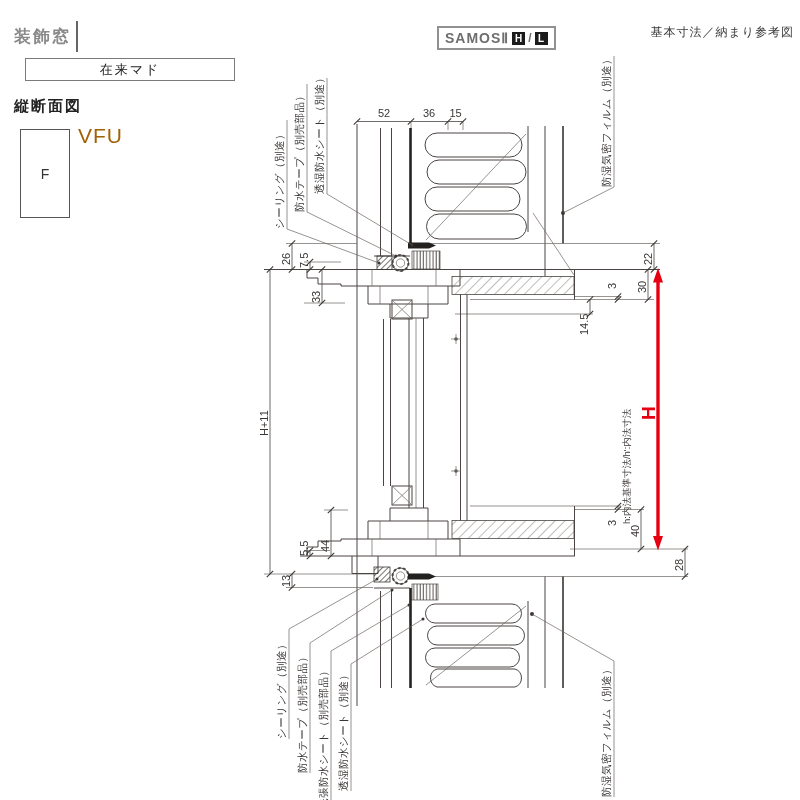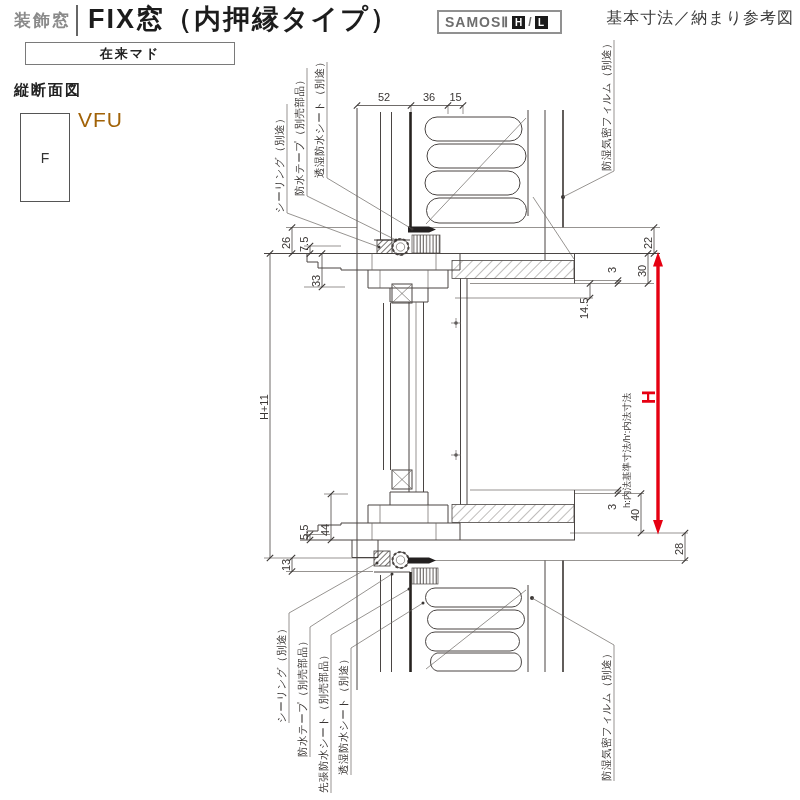--- a/index.html
+++ b/index.html
@@ -1,28 +1,28 @@
 <!DOCTYPE html>
 <html><head>
 <meta charset="utf-8">
 <style>
   * { margin:0; padding:0; box-sizing:border-box; }
   body { width:800px; height:800px; background:#fff; font-family:"Liberation Sans", sans-serif; position:relative; overflow:hidden; }
-  .page { position:absolute; inset:0; background:#fff; }
+  .page { position:absolute; inset:0; background:#fff;margin-top:16px; }
 
   
   .category { position:absolute; left:14px; top:9px; font-size:17px; color:#8a8a8a; font-weight:bold; letter-spacing:2px; }
   .vbar { position:absolute; left:76px; top:5px; width:2px; height:31px; background:#666; }
   .title { position:absolute; left:88px; top:1px; font-size:27px; color:#1c1c1c; font-weight:bold; letter-spacing:2px; }
-  .badge { position:absolute; left:437px; top:10px; border:2px solid #919191; padding:1px 12px 1px 6px; display:flex; align-items:center; gap:3px; height:24px; background:#fff; }
+  .badge { position:absolute; left:437px; top:10px; border:2px solid #919191; padding:1px 6px 1px 6px; display:flex; align-items:center; gap:3px; height:24px; background:#fff; }
   .badge .series { font-size:14px; color:#6e6e6e; font-weight:bold; letter-spacing:1px; }
   .badge .sq { width:13px; height:13px; background:#1b1b1b; color:#fff; font-size:10px; font-weight:bold; display:flex; align-items:center; justify-content:center; }
   .badge .sep { font-size:12px; color:#6e6e6e; font-weight:bold; }
-  .refnote { position:absolute; right:6px; top:8px; font-size:16px; color:#3a3a3a; letter-spacing:1px; }
-  .zairai { position:absolute; left:25px; top:42px; width:210px; height:23px; border:1.2px solid #7a7a7a; display:flex; align-items:center; justify-content:center; font-size:13px; font-weight:bold; color:#222; letter-spacing:2px; }
+  .refnote { position:absolute; right:6px; top:8px; font-size:12px; color:#3a3a3a; letter-spacing:1px; }
+  .zairai { position:absolute; left:25px; top:42px; width:210px; height:23px; border:1.2px solid #7a7a7a; display:flex; align-items:center; justify-content:center; font-size:13px; font-weight:normal; color:#222; letter-spacing:2px; }
   .viewtitle { position:absolute; left:14px; top:81px; font-size:15px; font-weight:600; color:#222; letter-spacing:2px;text-align:center; }
   .fbox { position:absolute; left:20px; top:113px; width:50px; height:89px; border:1.2px solid #555; }
   .fbox span { position:absolute; left:50%; top:50%; transform:translate(-50%,-50%); font-size:14px; color:#333; }
   .vfu { position:absolute; left:78px; top:108px; font-size:21px; color:#a16207; letter-spacing:1px; font-weight:500; }
 
   svg.drawing { position:absolute; left:0; top:0; }
   svg text { font-family:"Liberation Sans", sans-serif; }
   .ln   { stroke:#4a4543; stroke-width:1; fill:none; }
   .lnt  { stroke:#6a6561; stroke-width:0.7; fill:none; }
   .thk  { stroke:#26221f; stroke-width:2.6; fill:none; }
@@ -33,21 +33,20 @@
   text.lbl { font-size:10.5px; fill:#3a3634; letter-spacing:0.5px; }
   text.note{ font-size:9.5px; fill:#3a3634; }
 </style>
 </head>
 <body>
 
 <div class="page">
 
   <div class="category">装飾窓</div>
   <div class="vbar"></div>
-  <div class="title">FIX窓（内押縁タイプ）</div>
   <div class="badge">
     <span class="series">SAMOSⅡ</span>
     <span class="sq">H</span>
     <span class="sep">/</span>
     <span class="sq">L</span>
   </div>
   <div class="refnote">基本寸法／納まり参考図</div>
   <div class="zairai">在来マド</div>
   <div class="viewtitle">縦断面図</div>
   <div class="fbox">

